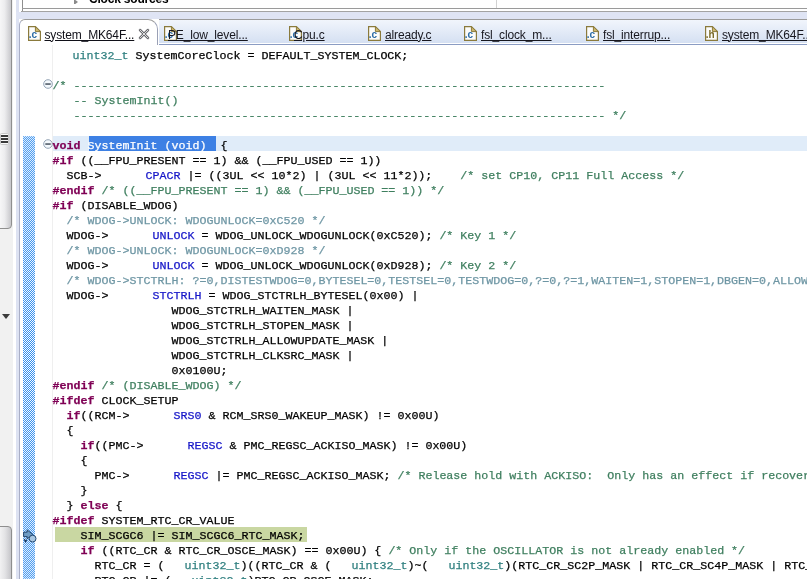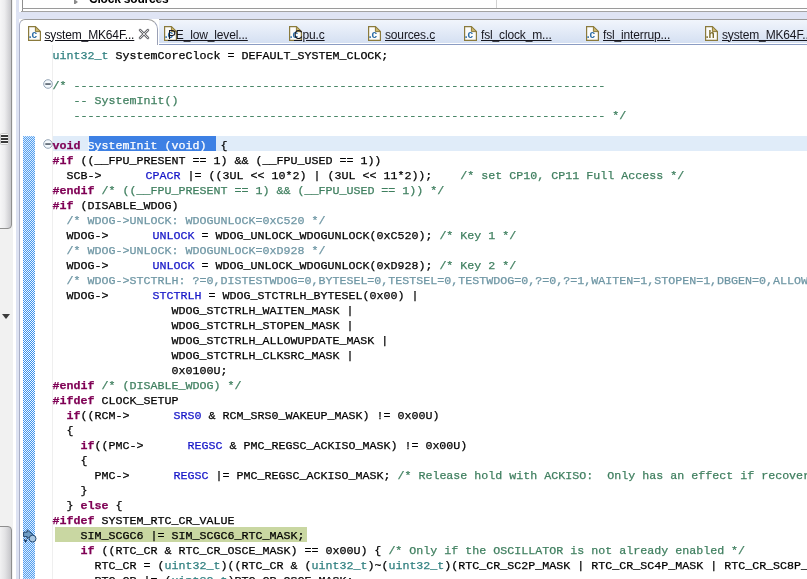--- a/index.html
+++ b/index.html
@@ -6,21 +6,21 @@
 .abs { position:absolute; }
 #root { position:relative; width:807px; height:579px; overflow:hidden; }
 
 #code { position:absolute; left:52.6px; top:48.7px; font-family:"Liberation Mono", monospace;
   font-size:11.67px; line-height:15px; white-space:pre; color:#000; z-index:5; -webkit-text-stroke:0.25px currentColor; }
 .ln { height:15px; }
 .k { color:#7f0055; font-weight:bold;font-family:Liberation Mono, monospace; }
 .c { color:#3f7f5f; }
 .g { color:#6e96a4; }
 .b { color:#1616c8;margin-left:44px; }
-.t { color:#2e7f7f; }
+.t { color:#2e7f7f;margin-left:20px; }
 .sel { color:#ffffff; }
 .tlabel { position:absolute; top:27.5px; font-size:12px; letter-spacing:-0.15px; color:#17171f; white-space:nowrap; z-index:6;text-decoration:underline; }
 </style></head>
 <body>
 <div id="root">
 
   <div class="abs" style="left:0;top:0;width:13px;height:579px;background:#f1f1f1"></div>
 
   <div class="abs" style="left:-4px;top:-4px;width:16px;height:233px;border:1px solid #8f8f8f;border-radius:4px;background:linear-gradient(90deg,#fdfdfd 0%,#ececee 55%,#c7c7cb 100%)"></div>
 
@@ -77,21 +77,21 @@
 <path d="M0.6 0.6 H7.4 L12.4 5.6 V14.4 H0.6 Z" fill="#fcfcfa" stroke="#8a7a3c" stroke-width="1.2"></path>
 <path d="M7.4 0.6 L7.4 5.6 H12.4 Z" fill="#cdb870" stroke="#8a7a3c" stroke-width="1"></path>
 <text x="0.8" y="12" font-family="Liberation Sans, sans-serif" font-size="10" font-weight="bold" fill="#2d6da8">.c</text>
 </svg>
     <div class="tlabel" style="left:294px">Cpu.c</div>
 <svg class="abs" style="left:368px;top:26px" width="14" height="15" viewBox="0 0 14 15">
 <path d="M0.6 0.6 H7.4 L12.4 5.6 V14.4 H0.6 Z" fill="#fcfcfa" stroke="#8a7a3c" stroke-width="1.2"></path>
 <path d="M7.4 0.6 L7.4 5.6 H12.4 Z" fill="#cdb870" stroke="#8a7a3c" stroke-width="1"></path>
 <text x="0.8" y="12" font-family="Liberation Sans, sans-serif" font-size="10" font-weight="bold" fill="#2d6da8">.c</text>
 </svg>
-    <div class="tlabel" style="left:385px">sources.c</div>
+    <div class="tlabel" style="left:385px">already.c</div>
 <svg class="abs" style="left:464px;top:26px" width="14" height="15" viewBox="0 0 14 15">
 <path d="M0.6 0.6 H7.4 L12.4 5.6 V14.4 H0.6 Z" fill="#fcfcfa" stroke="#8a7a3c" stroke-width="1.2"></path>
 <path d="M7.4 0.6 L7.4 5.6 H12.4 Z" fill="#cdb870" stroke="#8a7a3c" stroke-width="1"></path>
 <text x="0.8" y="12" font-family="Liberation Sans, sans-serif" font-size="10" font-weight="bold" fill="#2d6da8">.c</text>
 </svg>
     <div class="tlabel" style="left:481px">fsl_clock_m...</div>
 <svg class="abs" style="left:586px;top:26px" width="14" height="15" viewBox="0 0 14 15">
 <path d="M0.6 0.6 H7.4 L12.4 5.6 V14.4 H0.6 Z" fill="#fcfcfa" stroke="#8a7a3c" stroke-width="1.2"></path>
 <path d="M7.4 0.6 L7.4 5.6 H12.4 Z" fill="#cdb870" stroke="#8a7a3c" stroke-width="1"></path>
 <text x="0.8" y="12" font-family="Liberation Sans, sans-serif" font-size="10" font-weight="bold" fill="#2d6da8">.c</text>

